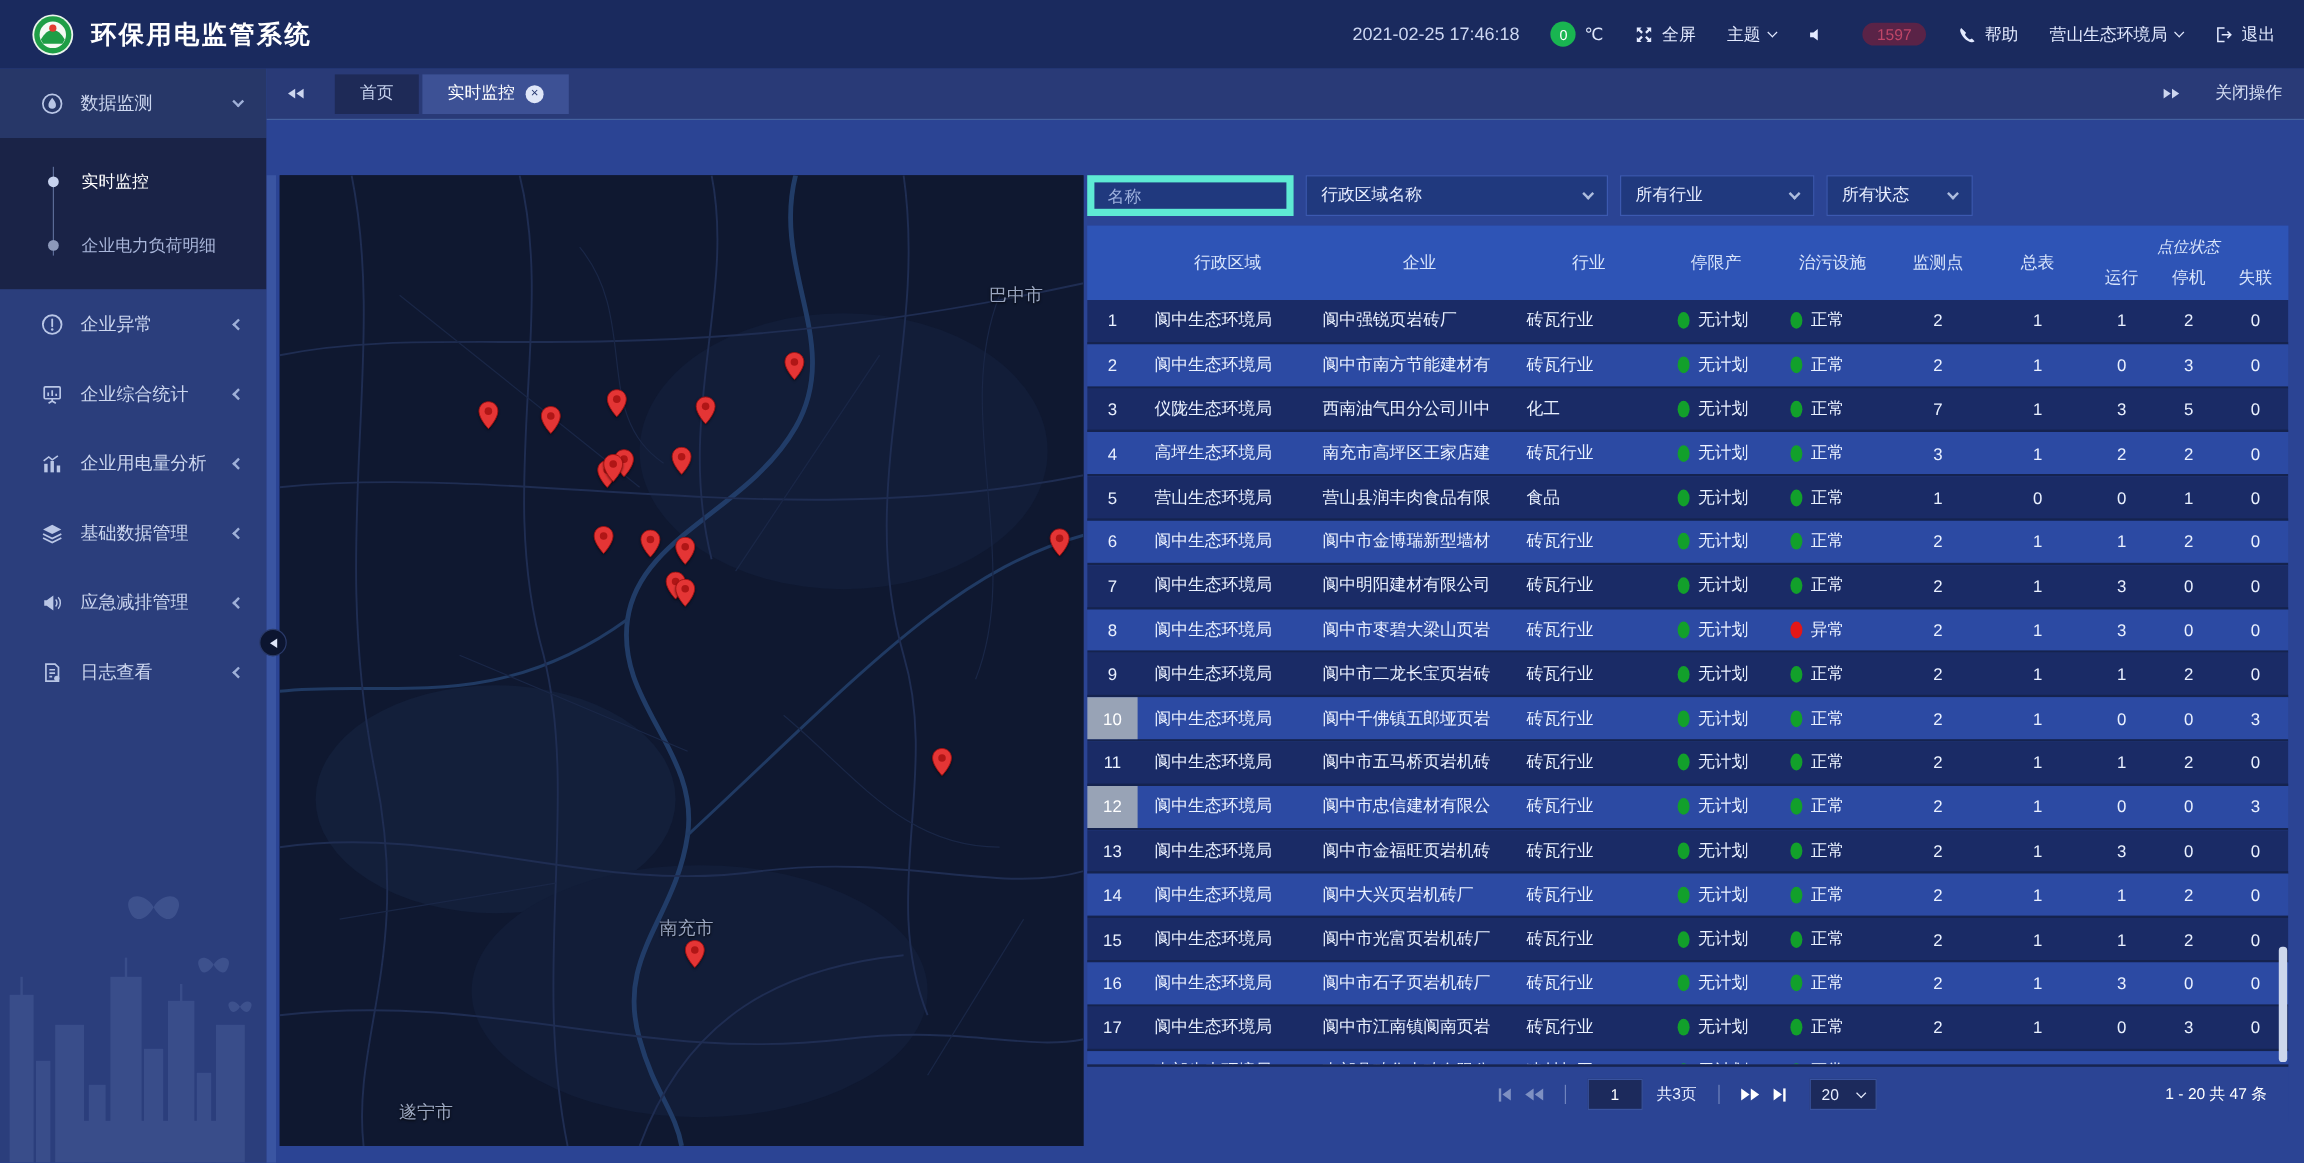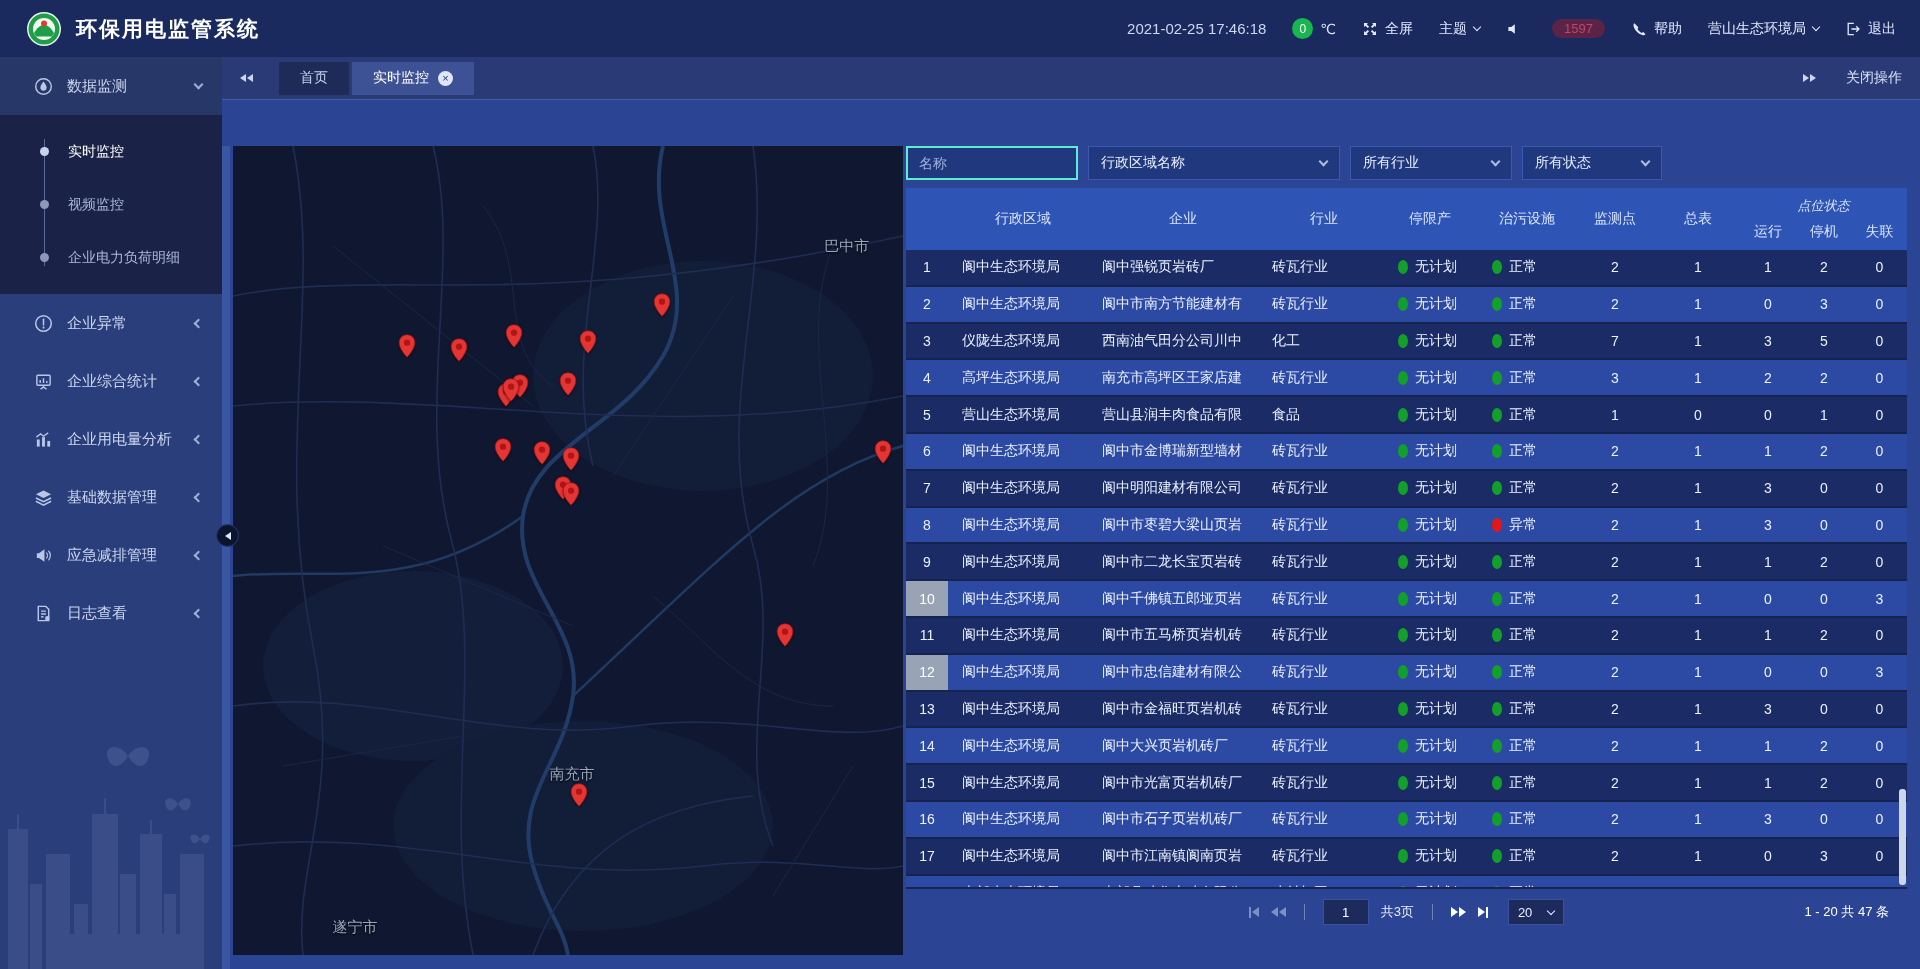--- a/index.html
+++ b/index.html
@@ -66,25 +66,25 @@
   
   .map{position:absolute;left:11px;top:0;width:670px;height:809px;background:#0f1830;overflow:hidden;cursor:grab}
   .map svg.roads{position:absolute;left:0;top:0}
   .city{position:absolute;transform:translate(-50%,-50%);color:#9aa6c0;font-size:15px;text-shadow:0 1px 2px #000;white-space:nowrap}
   .pin{position:absolute;width:18px;height:24px;transform:translate(-50%,-100%);cursor:pointer}
   .pin svg{width:18px;height:24px;display:block;filter:drop-shadow(0 1px 1px rgba(0,0,0,.5))}
 
   
   .right-panel{position:absolute;left:684px;top:0;width:1001px}
   .filterbar{height:34px;display:flex;gap:10px}
-  .f-input{width:172px;height:34px;background:#20397e;border:2px solid #5eead4;color:#fff;padding:0 11px;font-size:14px;outline:none}
+  .f-input{width:172px;height:34px;background:#20397e;border:6px solid #5eead4;color:#fff;padding:0 11px;font-size:14px;outline:none}
   .f-input::placeholder{color:#9db0dd}
   .f-select{height:34px;background:#20397e;border:1px solid #3c59b0;display:flex;align-items:center;justify-content:space-between;padding:0 12px;color:#e8eeff;font-size:14px;cursor:pointer}
   .f-select .chev{color:#aebdde}
-  .fs-region{width:252px}.fs-industry{width:162px}.fs-status{width:140px}
+  .fs-region{width:252px}.fs-industry{width:162px}.fs-status{width:122px}
 
   .thead{margin-top:8px;height:62px;background:#2e54b6;display:flex;color:#d9e5fb;font-size:14px}
   .th{display:flex;align-items:center;justify-content:center}
   .th-group{display:flex;flex-direction:column}
   .th-group .g-label{font-style:italic;font-size:13px;text-align:center;margin-top:9px}
   .th-group .g-sub{display:flex;margin-top:auto;margin-bottom:9px}
   .th-group .g-sub span{display:block;text-align:center}
 
   .c-num{width:42px;justify-content:center}
   .c-region{width:150px;justify-content:flex-start;padding-left:14px}
@@ -201,24 +201,20 @@
             <path d="M10 4.8c2.2 2.8 3.3 4.7 3.3 6.3a3.3 3.3 0 1 1-6.6 0c0-1.6 1.1-3.5 3.3-6.3z" fill="currentColor" stroke="none"></path>
           </svg>
         </span>
         <span class="mg-label">数据监测</span>
         <span class="chev down"></span>
       </div>
       <div class="submenu">
         <div class="sub-item active">
           <span class="bullet"></span>
           <span>实时监控</span>
-        </div>
-        <div class="sub-item">
-          <span class="bullet"></span>
-          <span>视频监控</span>
         </div>
         <div class="sub-item">
           <span class="bullet"></span>
           <span>企业电力负荷明细</span>
         </div>
       </div>
       <div class="menu-group">
         <span class="icon">
           <svg viewBox="0 0 20 20" fill="none" stroke="currentColor" stroke-width="1.6">
             <circle cx="10" cy="10" r="8.2"></circle>

